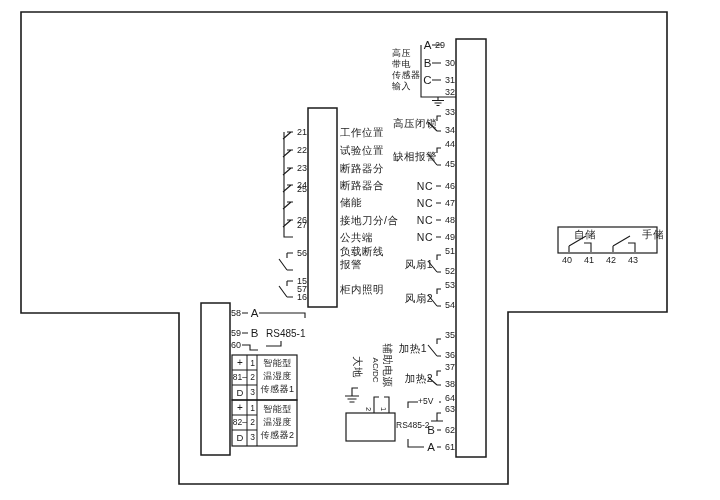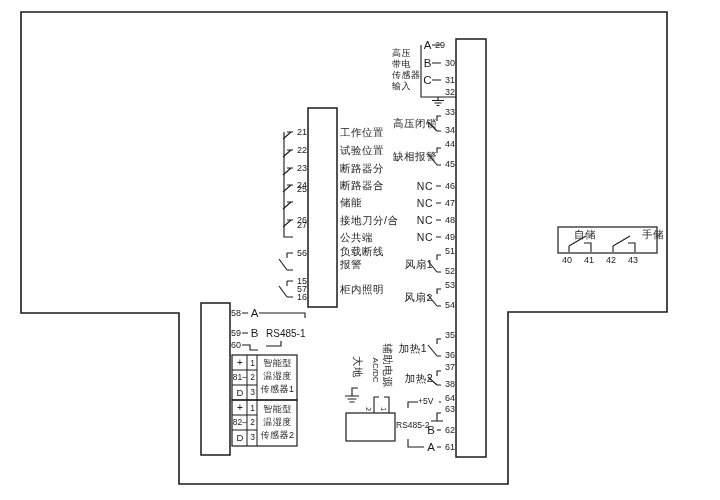--- a/index.html
+++ b/index.html
@@ -106,21 +106,21 @@
   <div class="t n nr" style="left:441px;top:198px;">47</div>
   <div class="t cn" style="left:413px;top:214px;width:20px;text-align:right;">NC</div>
   <div class="t n nr" style="left:441px;top:215px;">48</div>
   <div class="t cn" style="left:413px;top:231px;width:20px;text-align:right;">NC</div>
   <div class="t n nr" style="left:441px;top:232px;">49</div>
 
   <div class="t cn ra" style="left:393px;top:258px;">风扇1</div>
   <div class="t n nr" style="left:441px;top:246px;">51</div>
   <div class="t n nr" style="left:441px;top:266px;">52</div>
 
-  <div class="t cn ra" style="left:393px;top:292px;font-family:Liberation Mono, monospace;">风扇2</div>
+  <div class="t cn ra" style="left:393px;top:292px;">风扇2</div>
   <div class="t n nr" style="left:441px;top:280px;">53</div>
   <div class="t n nr" style="left:441px;top:300px;">54</div>
 
   <div class="t cn ra" style="left:393px;top:342px;text-align:center;">加热1</div>
   <div class="t n nr" style="left:441px;top:330px;">35</div>
   <div class="t n nr" style="left:441px;top:350px;">36</div>
 
   <div class="t cn ra" style="left:393px;top:372px;">加热2</div>
   <div class="t n nr" style="left:441px;top:362px;">37</div>
   <div class="t n nr" style="left:441px;top:379px;">38</div>

